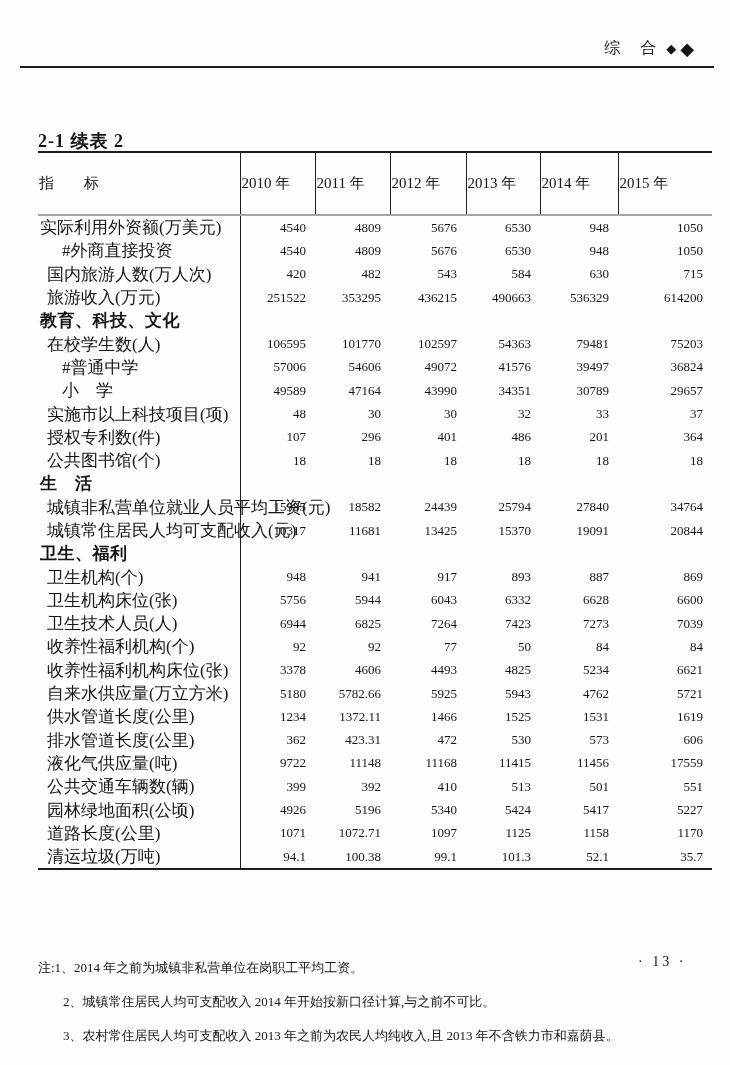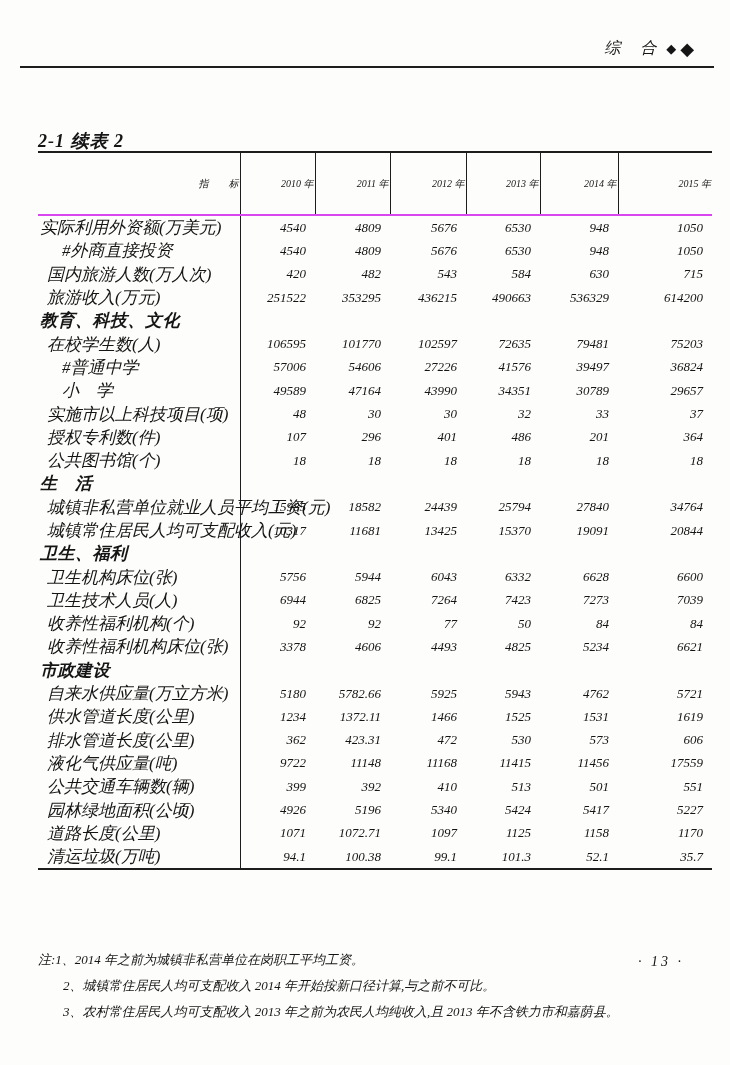--- a/index.html
+++ b/index.html
@@ -4,21 +4,21 @@
 <style>
   html,body{margin:0;padding:0;}
   body{
     width:730px;height:1065px;
     background:#fdfdfb;
     font-family:"Liberation Serif","DejaVu Serif",serif;
     color:#151515;
     position:relative;
     overflow:hidden;
   }
-  .page{position:absolute;inset:0;font-style:italic;}
+  .page{position:absolute;inset:0;}
 
   
   .corner{
     position:absolute;top:38px;right:34px;
     font-size:16px;letter-spacing:2px;
     display:flex;align-items:center;gap:2px;
     font-weight:bold;
   }
   .corner .txt{letter-spacing:8px;font-weight:normal;}
   .corner .d-small{font-size:13px;line-height:1;}
@@ -28,39 +28,39 @@
   }
 
   
   .caption{position:absolute;top:129px;left:38px;font-size:18px;font-weight:bold;letter-spacing:1px;}
 
   
   .tbl-wrap{position:absolute;top:151px;left:38px;width:674px;}
   table{border-collapse:collapse;table-layout:fixed;width:674px;
         border-top:2px solid #1d1d1d;border-bottom:2px solid #1d1d1d;}
   thead th{
-    height:59px;vertical-align:middle;text-align:right;
-    font-weight:normal;font-size:10px;
-    border-bottom:2px solid #d946ef;
+    height:59px;vertical-align:middle;text-align:left;
+    font-weight:normal;font-size:15px;
+    border-bottom:2px solid #a3a3a3;
   }
   thead th.year-th{border-left:1.5px solid #1d1d1d;}
   tbody td{height:23.3px;font-size:13px;vertical-align:middle;padding:0;}
   tbody td.label{
     border-right:1.5px solid #1d1d1d;
     text-align:left;font-size:17px;white-space:nowrap;overflow:visible;
   }
   tbody td.label.ind0{padding-left:2px;}
   tbody td.label.ind1{padding-left:9px;margin-top:36px;}
   tbody td.label.ind2{padding-left:24px;}
   tbody td.label.section{font-weight:bold;letter-spacing:0.5px;}
   tbody td.val{text-align:right;padding-right:9px;font-size:13px;}
 
   
   .notes{position:absolute;top:947px;left:38px;right:30px;font-size:13px;line-height:26px;}
-  .note-line{white-space:nowrap;}
+  .note-line{white-space:nowrap;margin-top:8px;}
   .note-line:not(:first-child){padding-left:25px;}
 
   
   .pageno{position:absolute;top:954px;left:638px;font-size:14px;letter-spacing:3px;}
 </style>
 </head>
 <body>
 
 <div class="page">
 
@@ -139,29 +139,29 @@
             <td class="val"></td>
             <td class="val"></td>
             <td class="val"></td>
             <td class="val"></td>
           </tr>
           <tr>
             <td class="label ind1">在校学生数(人)</td>
             <td class="val">106595</td>
             <td class="val">101770</td>
             <td class="val">102597</td>
-            <td class="val">72635</td>
+            <td class="val">54363</td>
             <td class="val">79481</td>
             <td class="val">75203</td>
           </tr>
           <tr>
             <td class="label ind2">#普通中学</td>
             <td class="val">57006</td>
             <td class="val">54606</td>
-            <td class="val">27226</td>
+            <td class="val">49072</td>
             <td class="val">41576</td>
             <td class="val">39497</td>
             <td class="val">36824</td>
           </tr>
           <tr>
             <td class="label ind2">小　学</td>
             <td class="val">49589</td>
             <td class="val">47164</td>
             <td class="val">43990</td>
             <td class="val">34351</td>
@@ -225,20 +225,29 @@
           <tr>
             <td class="label ind0 section">卫生、福利</td>
             <td class="val"></td>
             <td class="val"></td>
             <td class="val"></td>
             <td class="val"></td>
             <td class="val"></td>
             <td class="val"></td>
           </tr>
           <tr>
+            <td class="label ind1">卫生机构(个)</td>
+            <td class="val">948</td>
+            <td class="val">941</td>
+            <td class="val">917</td>
+            <td class="val">893</td>
+            <td class="val">887</td>
+            <td class="val">869</td>
+          </tr>
+          <tr>
             <td class="label ind1">卫生机构床位(张)</td>
             <td class="val">5756</td>
             <td class="val">5944</td>
             <td class="val">6043</td>
             <td class="val">6332</td>
             <td class="val">6628</td>
             <td class="val">6600</td>
           </tr>
           <tr>
             <td class="label ind1">卫生技术人员(人)</td>
@@ -261,29 +270,20 @@
           <tr>
             <td class="label ind1">收养性福利机构床位(张)</td>
             <td class="val">3378</td>
             <td class="val">4606</td>
             <td class="val">4493</td>
             <td class="val">4825</td>
             <td class="val">5234</td>
             <td class="val">6621</td>
           </tr>
           <tr>
-            <td class="label ind0 section">市政建设</td>
-            <td class="val"></td>
-            <td class="val"></td>
-            <td class="val"></td>
-            <td class="val"></td>
-            <td class="val"></td>
-            <td class="val"></td>
-          </tr>
-          <tr>
             <td class="label ind1">自来水供应量(万立方米)</td>
             <td class="val">5180</td>
             <td class="val">5782.66</td>
             <td class="val">5925</td>
             <td class="val">5943</td>
             <td class="val">4762</td>
             <td class="val">5721</td>
           </tr>
           <tr>
             <td class="label ind1">供水管道长度(公里)</td>

